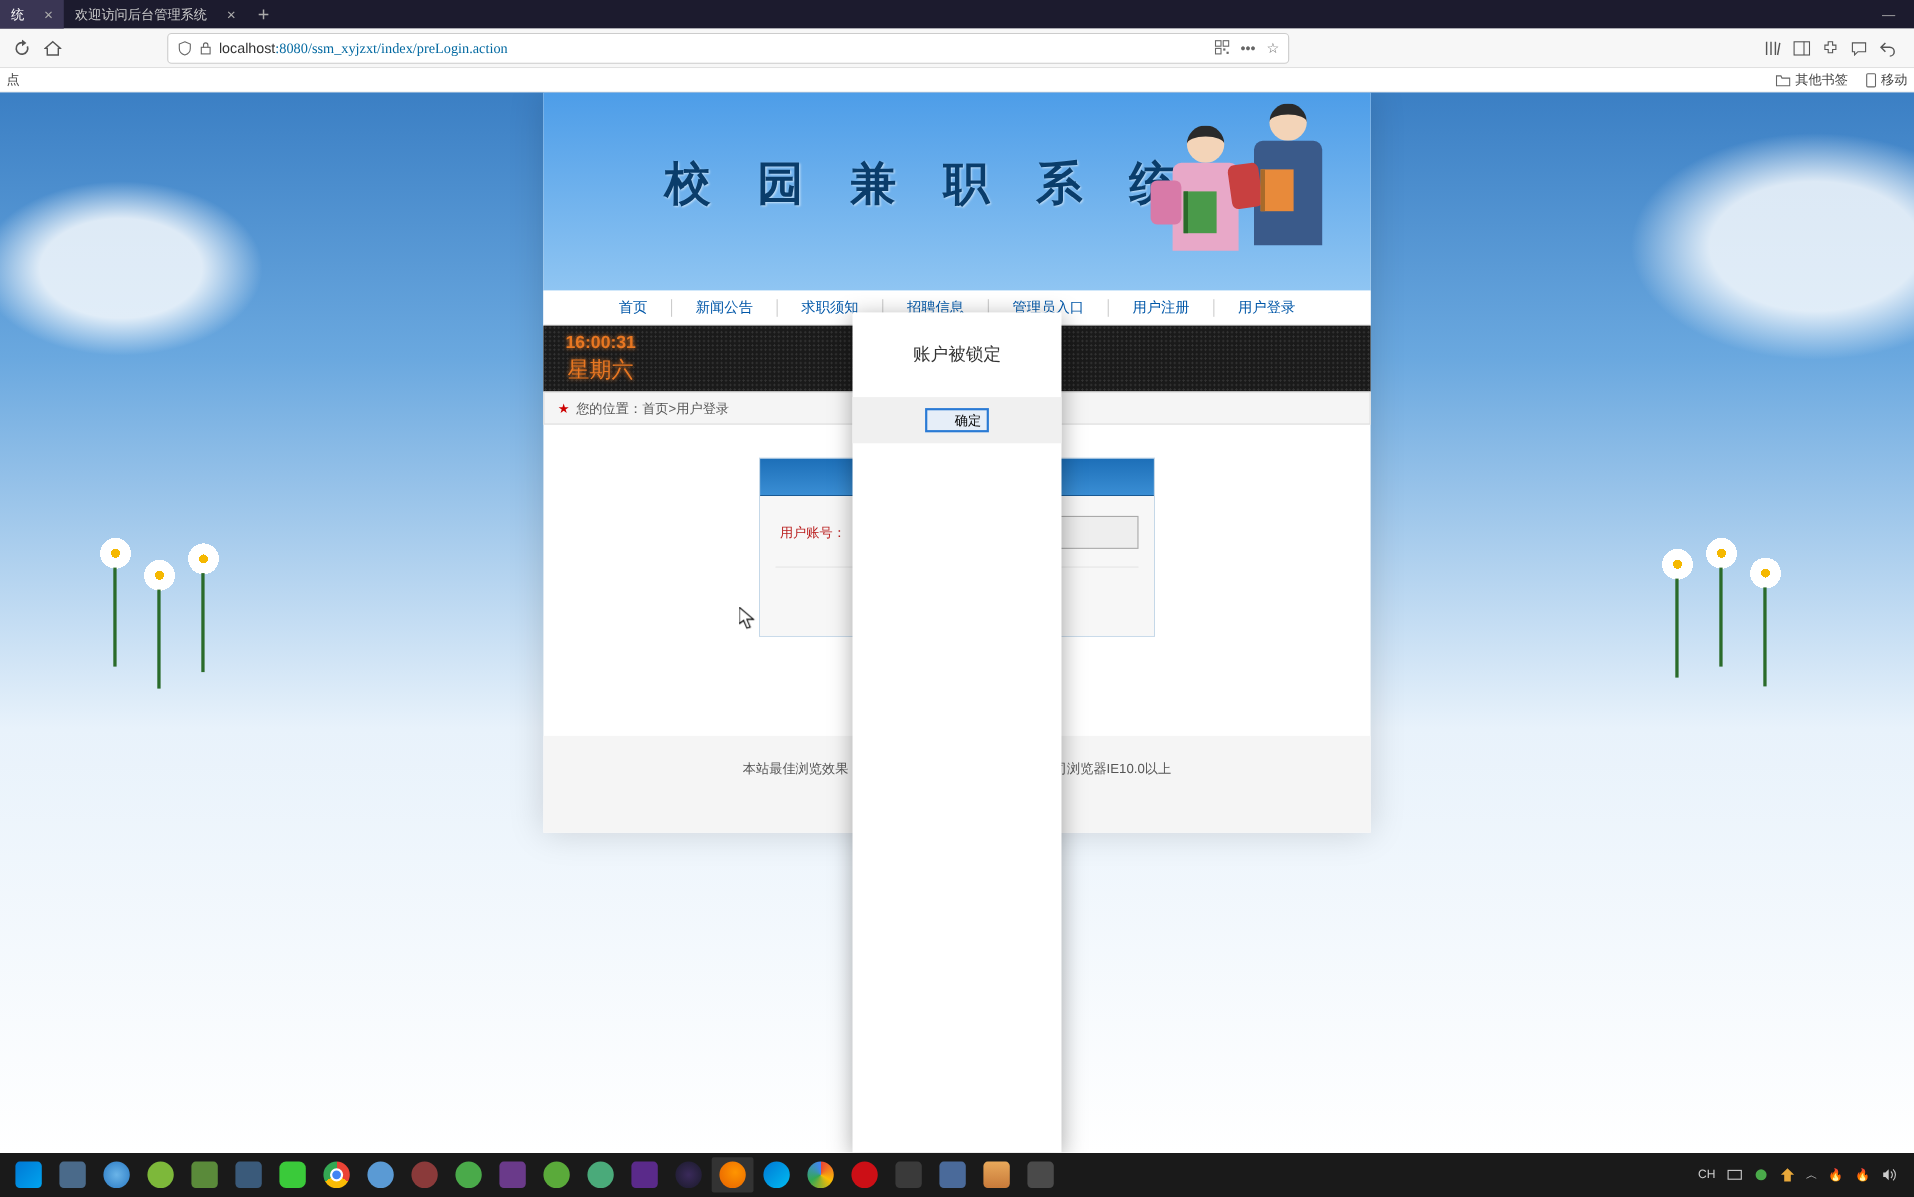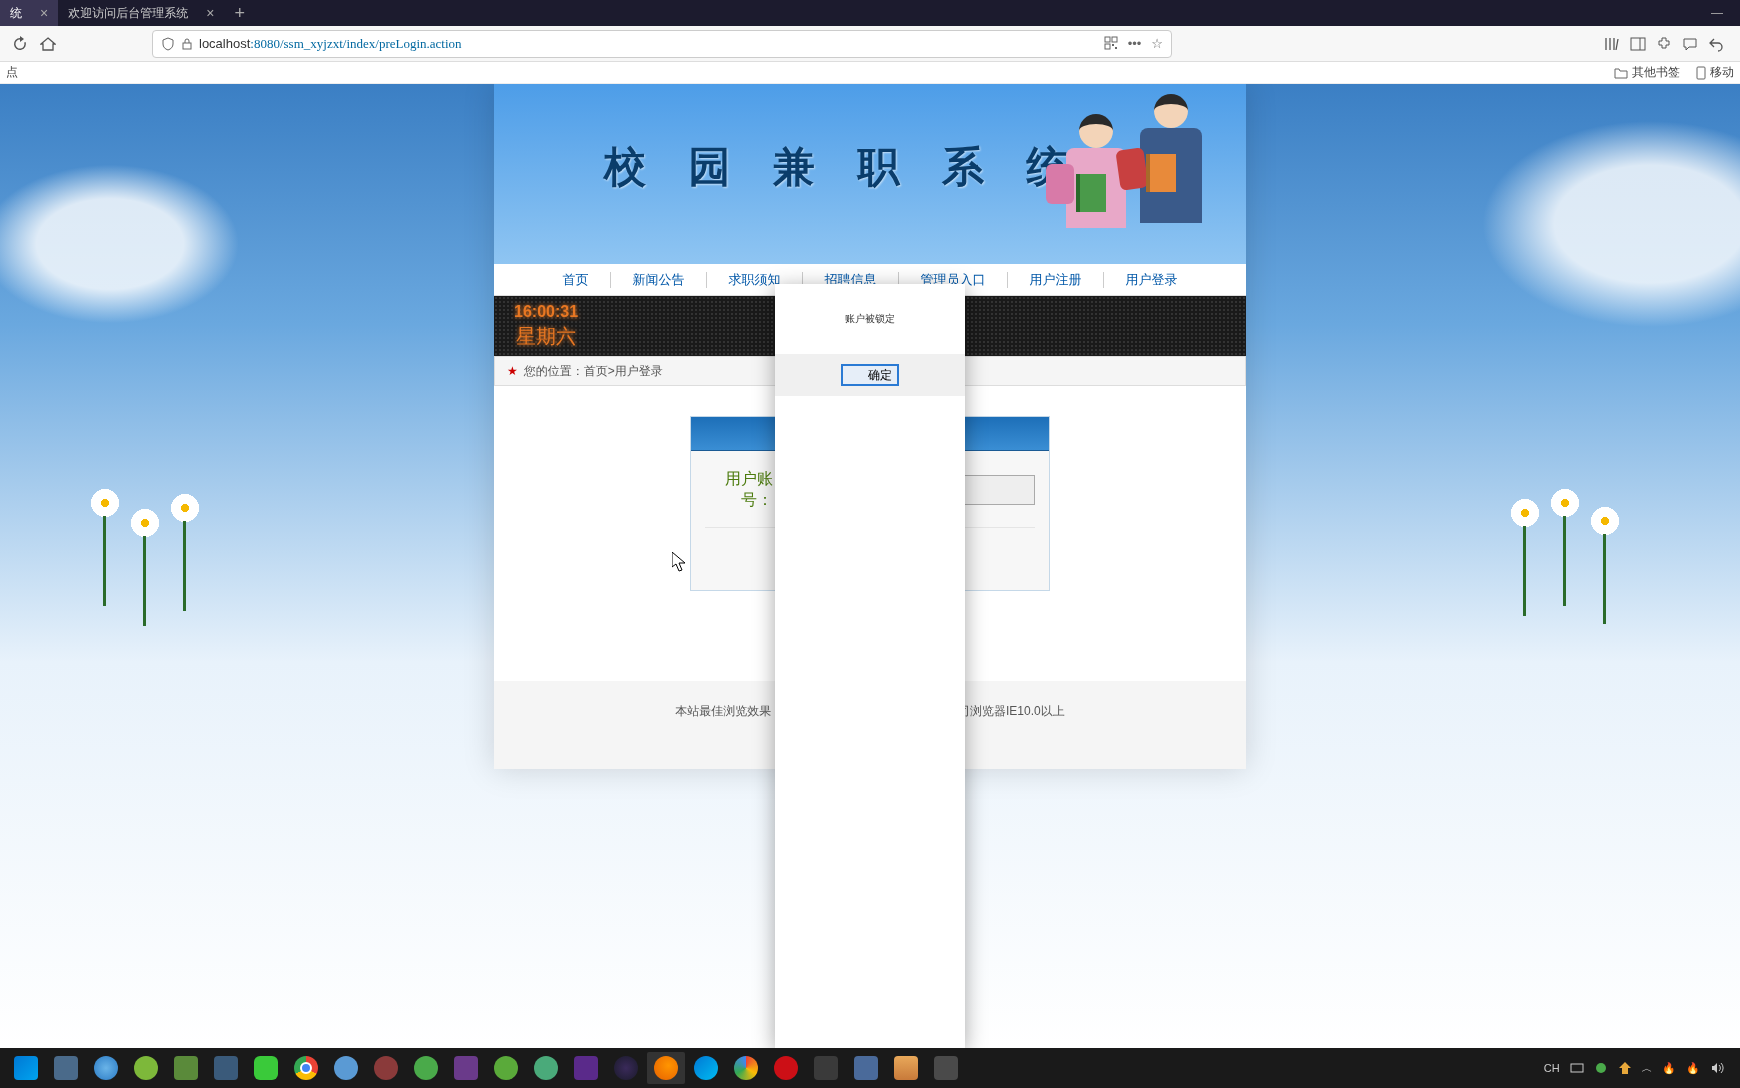--- a/index.html
+++ b/index.html
@@ -64,34 +64,34 @@
 .breadcrumb { height: 30px; background: #f5f5f5; border: 1px solid #ddd; display: flex; align-items: center; padding: 0 12px; font-size: 12px; color: #555; }
 .breadcrumb .star { color: #c00; margin-right: 6px; }
 .breadcrumb a { color: #555; text-decoration: none; }
 
 .content { padding: 30px 0 50px; }
 .login-box { width: 360px; margin: 0 auto; border: 1px solid #c5d8e8; }
 .login-header { height: 34px; background: linear-gradient(#1d6fb8, #3a8ed4); color: #fff; text-align: center; line-height: 34px; font-size: 14px; border-bottom: 1px solid #1a5a94; }
 .login-body { background: #f7f7f7; padding: 18px 14px; }
 .form-row { display: flex; align-items: center; margin-bottom: 16px; border-bottom: 1px solid #e5e5e5; padding-bottom: 16px; }
 .form-row:last-of-type { border-bottom: none; margin-bottom: 10px; }
-.form-label { width: 68px; text-align: right; color: #4d7c0f; font-size: 16px; }
+.form-label { width: 68px; text-align: center; color: #b91c1c; font-size: 12px; }
 .form-input { flex: 1; height: 30px; border: 1px solid #aaa; background: #eee; padding: 0 8px; font-size: 12px; color: #333; margin-left: 6px; }
 .form-input::placeholder { color: #888; }
 .btn-row { text-align: center; padding-top: 6px; }
 .btn { height: 22px; padding: 0 16px; background: #e8e8e8; border: 1px solid #999; font-size: 12px; cursor: pointer; margin: 0 8px; }
 
 .footer-space { height: 40px; }
 .footer { background: #f5f5f5; padding: 22px 0; text-align: center; font-size: 12px; color: #555; }
 .footer .admin-link { color: #c86a3a; text-decoration: none; display: block; margin-top: 10px; }
 
 
 .modal-overlay { position: absolute; top: 0; left: 0; right: 0; bottom: 0; display: flex; justify-content: center; padding-top: 200px; pointer-events: none; }
 .modal { width: 190px; background: #fff; box-shadow: 0 4px 20px rgba(0,0,0,0.35); pointer-events: auto; }
-.modal-msg { padding: 28px 10px; text-align: center; font-size: 10px; color: #333; }
+.modal-msg { padding: 28px 10px; text-align: center; font-size: 16px; color: #333; }
 .modal-footer { background: #f0f0f0; padding: 10px; text-align: center; }
 .modal-btn { width: 58px; height: 22px; background: #e6eef8; border: 2px solid #2a7ad4; font-size: 12px; cursor: pointer; padding-left: 20px; }
 
 
 .cursor { position: fixed; width: 14px; height: 20px; pointer-events: none; z-index: 9999; }
 
 
 .taskbar { position: fixed; bottom: 0; left: 0; right: 0; height: 40px; background: #1a1a1a; display: flex; align-items: center; padding: 0 6px; }
 .task-icon { width: 38px; height: 32px; margin: 0 1px; display: flex; align-items: center; justify-content: center; cursor: pointer; border-radius: 2px; }
 .task-icon .ico { width: 24px; height: 24px; border-radius: 4px; }

